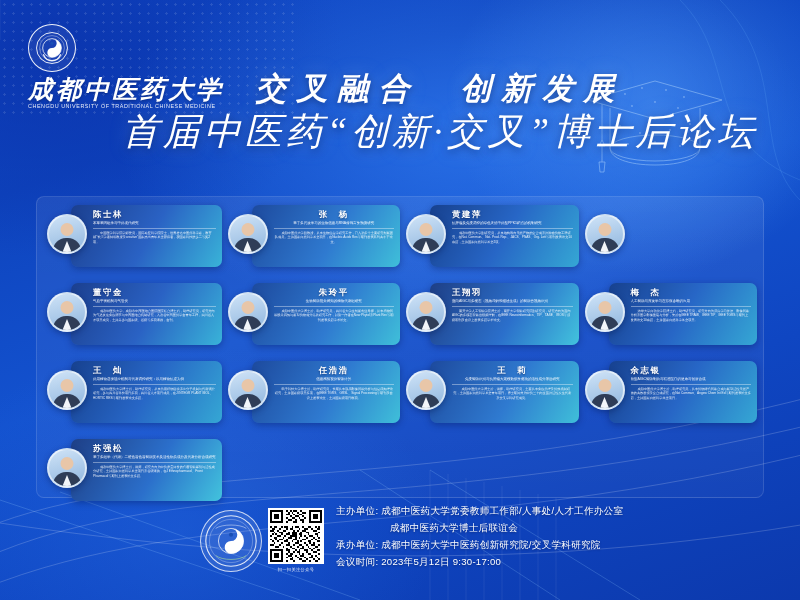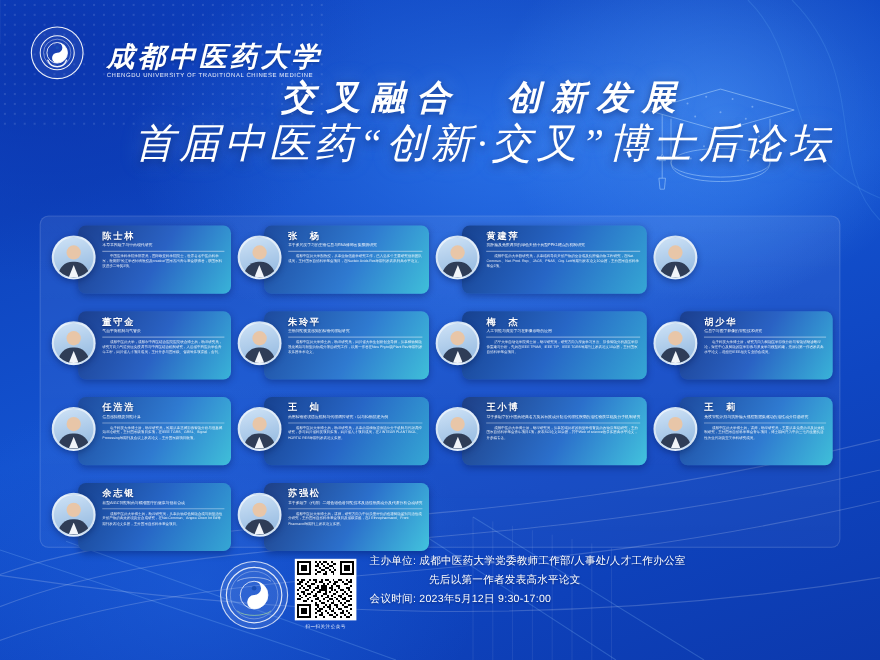--- a/index.html
+++ b/index.html
@@ -27,21 +27,21 @@
     background:radial-gradient(ellipse at center, rgba(90,165,255,.45) 0%, rgba(90,165,255,0) 68%);
     pointer-events:none;
   }
   .glow-bl{
     position:absolute;left:-80px;bottom:-120px;width:520px;height:380px;
     background:radial-gradient(ellipse at center, rgba(40,110,230,.40) 0%, rgba(40,110,230,0) 70%);
     pointer-events:none;
   }
 
   
-  .logo-wrap{position:absolute;left:28px;top:24px;display:flex;align-items:flex-end;gap:21px;}
+  .logo-wrap{position:absolute;left:28px;top:24px;display:flex;align-items:flex-start;gap:5px;flex-direction:column;}
   .logo-mark{
     width:46px;height:46px;border-radius:50%;
     border:1.6px solid rgba(255,255,255,.92);
     display:flex;align-items:center;justify-content:center;flex:none;
     background:rgba(255,255,255,.06);
   }
   .logo-text{display:flex;flex-direction:column;gap:2px;}
   .logo-cn{
     font-family:"Liberation Serif","DejaVu Serif",serif;
     font-size:25px;font-weight:bold;color:#fff;letter-spacing:3px;
@@ -109,21 +109,21 @@
     clip-path:polygon(50% 0,100% 100%,0 100%);
   }
   .card-body{
     position:relative;z-index:2;margin-left:-16px;
     flex:1;min-width:0;height:62px;border-radius:7px;
     box-sizing:border-box;padding:5px 6px 5px 22px;
     box-shadow:0 2px 7px rgba(2,18,66,.35);
     overflow:hidden;
   }
   .c-a{background:linear-gradient(120deg,#1b3f8f 0%,#2a62c4 52%,#39b3d8 100%);}
-  .c-b{background:linear-gradient(120deg,#1d4a9e 0%,#2f7ad0 55%,#3fbfd9 100%);}
+  .c-b{background:linear-gradient(120deg,#1d4a9e 0%,#2f7ad0 55%,#3fbfd9 100%);text-align:center;}
   .c-c{background:linear-gradient(120deg,#17418f 0%,#2766c6 50%,#35a7d4 100%);}
   .c-d{background:linear-gradient(120deg,#1e3f86 0%,#2b6fcb 55%,#42c3dd 100%);}
   .nm{
     font-size:8.4px;font-weight:bold;color:#ffffff;line-height:1.1;
     letter-spacing:1.6px;margin:0 0 2px 0;white-space:nowrap;
     text-shadow:0 1px 2px rgba(0,15,55,.5);
   }
   .tp{
     font-size:3.5px;color:rgba(255,255,255,.95);line-height:1.25;
     margin:0 0 2px 0;padding-bottom:2px;
@@ -315,85 +315,73 @@
             <div class="body"></div>
             <div class="shirt"></div>
           </div>
         <div class="card-body c-b">
           <p class="nm">朱玲平</p>
           <p class="tp">生物智能视觉感知的植物代谢组研究</p>
           <p class="bio">成都中医药大学博士后，助理研究员，四川省大学生创新创业导师，从事植物智能视觉感知与新型药物成分筛选研究工作，以第一作者在New Phytol及Plant Rev等期刊发表多篇学术论文。</p>
         </div>
       </div>
 
+      <div class="card">
+        <div class="avatar">
+            <div class="head"></div>
+            <div class="body"></div>
+            <div class="shirt"></div>
+          </div>
+        <div class="card-body c-d">
+          <p class="nm">王翔羽</p>
+          <p class="tp">面向AIGC与多模态（视频理解和描述生成）的智能音视频识别</p>
+          <p class="bio">南开大学人工智能学院博士后，南开大学智能研究院副研究员，研究方向为面向AIGC的多模态智能音视频理解，在IEEE Neuroinformatics、TIP、TASE、IROS等顶级期刊及会议上发表多篇学术论文。</p>
+        </div>
+      </div>
 
       <div class="card">
         <div class="avatar">
             <div class="head"></div>
             <div class="body"></div>
             <div class="shirt"></div>
           </div>
         <div class="card-body c-c">
           <p class="nm">梅　杰</p>
           <p class="tp">人工智能与深度学习在影像诊断的应用</p>
           <p class="bio">清华大学自动化学院博士后，助理研究员，研究方向为深度学习算法、影像智能分析及医学影像重建与分析，先后在IEEE TPAMI、IEEE TIP、IEEE TGRS等期刊上发表论文10余篇，主持国家自然科学基金项目。</p>
         </div>
       </div>
 
-      <div class="card">
-        <div class="avatar">
-            <div class="head"></div>
-            <div class="body"></div>
-            <div class="shirt"></div>
-          </div>
-        <div class="card-body c-a">
-          <p class="nm">胡少华</p>
-          <p class="tp">信息学与医学影像的智能技术研究</p>
-          <p class="bio">电子科技大学博士后，研究方向为智能医学影像分析与智能辅助诊断理论，聚焦中心及智能的医学影像与深度学习模型构建，先后以第一作者发表高水平论文，现担任IEEE相关专业协会成员。</p>
+
+      <div class="card">
+        <div class="avatar">
+            <div class="head"></div>
+            <div class="body"></div>
+            <div class="shirt"></div>
+          </div>
+        <div class="card-body c-c">
+          <p class="nm">王　灿</p>
+          <p class="tp">药用植物逆境适应机制与代谢调控研究：以与植物抗逆为例</p>
+          <p class="bio">成都中医药大学博士后，助理研究员，从事药用植物逆境适应分子机制与代谢调控研究，参与四川省科技项目多项，四川省人才项目成员，在J INTEGR PLANT BIOL、HORTIC RES等期刊发表论文多篇。</p>
         </div>
       </div>
 
       <div class="card">
         <div class="avatar">
             <div class="head"></div>
             <div class="body"></div>
             <div class="shirt"></div>
           </div>
         <div class="card-body c-b">
           <p class="nm">任浩浩</p>
           <p class="tp">信息感知视觉智能计算</p>
           <p class="bio">电子科技大学博士后，助理研究员，长期从事遥感影像智能分析与信息感知理论研究，主持国家级项目多项，在IEEE TGRS、GRSL、Signal Processing等期刊及会议上发表论文，主持国家级项目数项。</p>
         </div>
       </div>
 
-      <div class="card">
-        <div class="avatar">
-            <div class="head"></div>
-            <div class="body"></div>
-            <div class="shirt"></div>
-          </div>
-        <div class="card-body c-c">
-          <p class="nm">王　灿</p>
-          <p class="tp">药用植物逆境适应机制与代谢调控研究：以与植物抗逆为例</p>
-          <p class="bio">成都中医药大学博士后，助理研究员，从事药用植物逆境适应分子机制与代谢调控研究，参与四川省科技项目多项，四川省人才项目成员，在J INTEGR PLANT BIOL、HORTIC RES等期刊发表论文多篇。</p>
-        </div>
-      </div>
-
-      <div class="card">
-        <div class="avatar">
-            <div class="head"></div>
-            <div class="body"></div>
-            <div class="shirt"></div>
-          </div>
-        <div class="card-body c-d">
-          <p class="nm">王小博</p>
-          <p class="tp">基于多组学的中医药经典名方及其有效成分防治代谢性疾病的活性物质基础及分子机制研究</p>
-          <p class="bio">成都中医药大学博士后，助理研究员，从事区域药材的新品种培育及药效物质基础研究，主持国家自然科学基金青年项目1项，发表SCI论文10余篇，其中Web of science收录多篇高水平论文，并参编专著。</p>
-        </div>
-      </div>
 
       <div class="card">
         <div class="avatar">
             <div class="head"></div>
             <div class="body"></div>
             <div class="shirt"></div>
           </div>
         <div class="card-body c-b">
           <p class="nm">王　莉</p>
           <p class="tp">免疫智能识别与抗肿瘤大规模数据集驱动的活性成分筛选研究</p>
@@ -621,18 +609,19 @@
               <rect x="22" y="28" width="1" height="1"></rect>
               <rect x="25" y="28" width="2" height="1"></rect>
           </g>
         </svg>
       </div>
       <div class="qr-cap">扫一扫关注公众号</div>
     </div>
 
     <div class="org">
       <p>主办单位: 成都中医药大学党委教师工作部/人事处/人才工作办公室</p>
-      <p class="indent">先后以第一作者发表高水平论文</p>
+      <p class="indent">成都中医药大学博士后联谊会</p>
+      <p>承办单位: 成都中医药大学中医药创新研究院/交叉学科研究院</p>
       <p>会议时间: 2023年5月12日  9:30-17:00</p>
     </div>
 
   </div>
 </div>
 
 </body></html>

